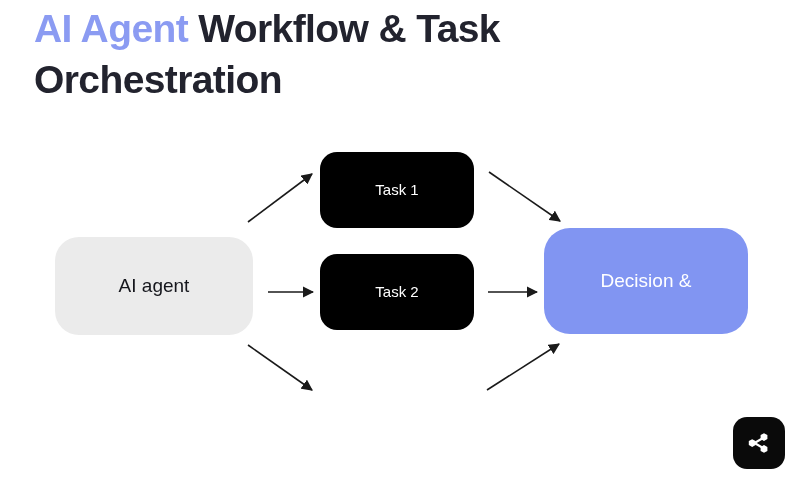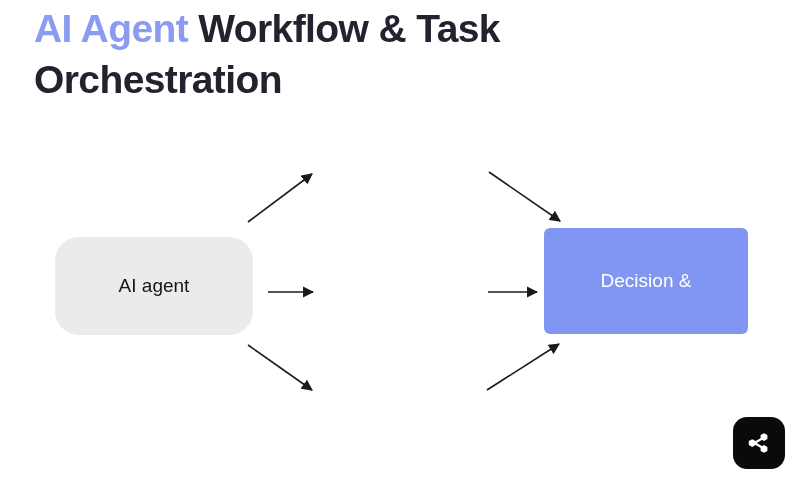--- a/index.html
+++ b/index.html
@@ -70,21 +70,21 @@
   .node-task-2 { top: 254px; }
   .node-task-3 { top: 355px; }
 
   .node-decision {
     left: 544px;
     top: 228px;
     width: 204px;
     height: 106px;
     background: #8195f2;
     color: #ffffff;
-    border-radius: 6px;
+    border-radius: 26px;
     font-size: 19px;
     padding: 0 14px;
   }
 
   
   .arrows {
     position: absolute;
     left: 0;
     top: 0;
     width: 800px;
@@ -132,21 +132,27 @@
 
     <line x1="488" y1="292" x2="537" y2="292" stroke="#1a1a1a" stroke-width="1.6" marker-end="url(#ah)"></line>
 
     <line x1="487" y1="390" x2="559" y2="344" stroke="#1a1a1a" stroke-width="1.6" marker-end="url(#ah)"></line>
   </svg>
 
   <div class="node node-agent">
     <span>AI agent</span>
   </div>
 
+  <div class="node node-task node-task-1">
+    <span>Task 1</span>
+  </div>
 
+  <div class="node node-task node-task-2">
+    <span>Task 2</span>
+  </div>
 
 
   <div class="node node-decision">
     <span>
       <span>Decision &amp;</span><br>
     </span>
   </div>
 
   <div class="share-badge">
     <svg width="30" height="30" viewBox="0 0 30 30" xmlns="http://www.w3.org/2000/svg">

